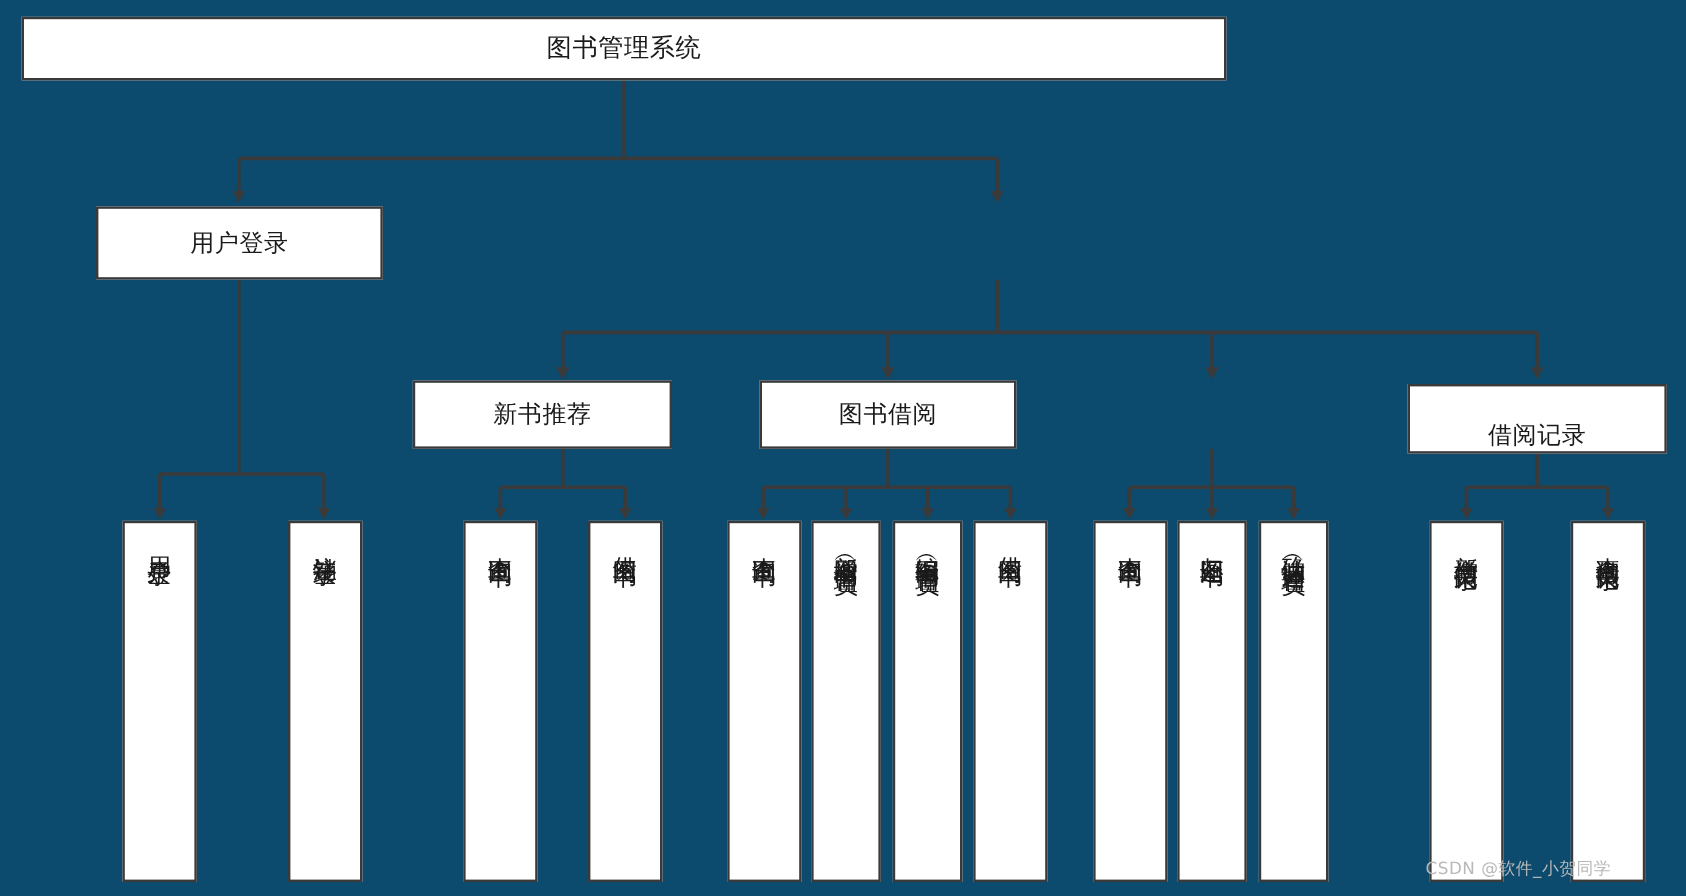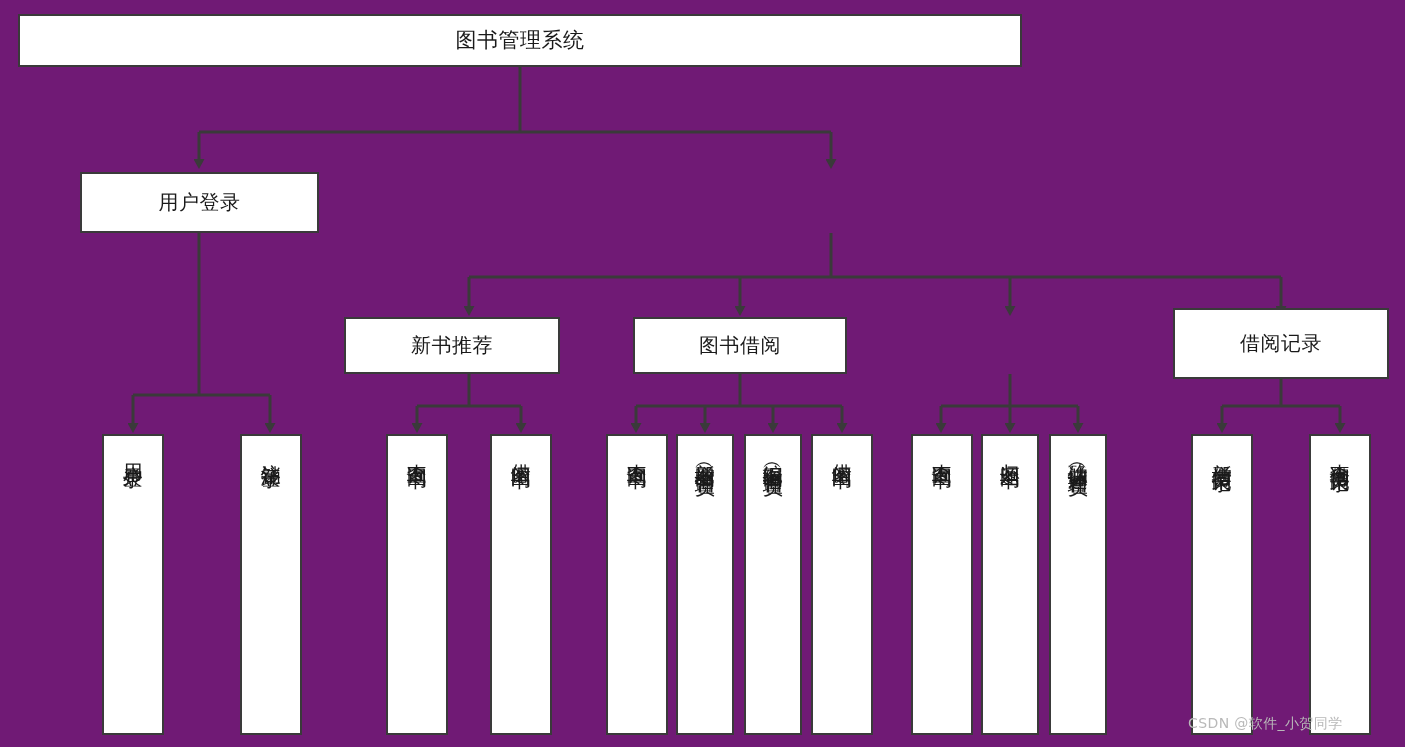--- a/index.html
+++ b/index.html
@@ -7,21 +7,21 @@
     padding: 0;
     background: #ffffff;
   }
   body {
     font-family: "DejaVu Sans", "Liberation Sans", sans-serif;
   }
   #canvas {
     position: relative;
     width: 1405px;
     height: 747px;
-    background: #701a75;
+    background: #0c4a6e;
     overflow: hidden;
   }
   svg.wires {
     position: absolute;
     left: 0;
     top: 0;
     width: 1405px;
     height: 747px;
     pointer-events: none;
   }
@@ -128,21 +128,21 @@
   <div class="node lvl2" style="left:80px; top:172px; width:239px; height:61px;">
     <span class="label">用户登录</span>
   </div>
 
   <div class="node lvl3" style="left:344px; top:317px; width:216px; height:57px;">
     <span class="label">新书推荐</span>
   </div>
   <div class="node lvl3" style="left:633px; top:317px; width:214px; height:57px;">
     <span class="label">图书借阅</span>
   </div>
-  <div class="node lvl3" style="left:1173px; top:308px; width:216px; height:71px;">
+  <div class="node lvl3" style="left:1173px; top:320px; width:216px; height:58px;align-items:flex-end;">
     <span class="label">借阅记录</span>
   </div>
 
   <div class="node leaf" style="left:102px; top:434px; width:62px; height:301px;">
     <span class="label">用户登录</span>
   </div>
   <div class="node leaf" style="left:240px; top:434px; width:62px; height:301px;">
     <span class="label">注销登录</span>
   </div>
 

